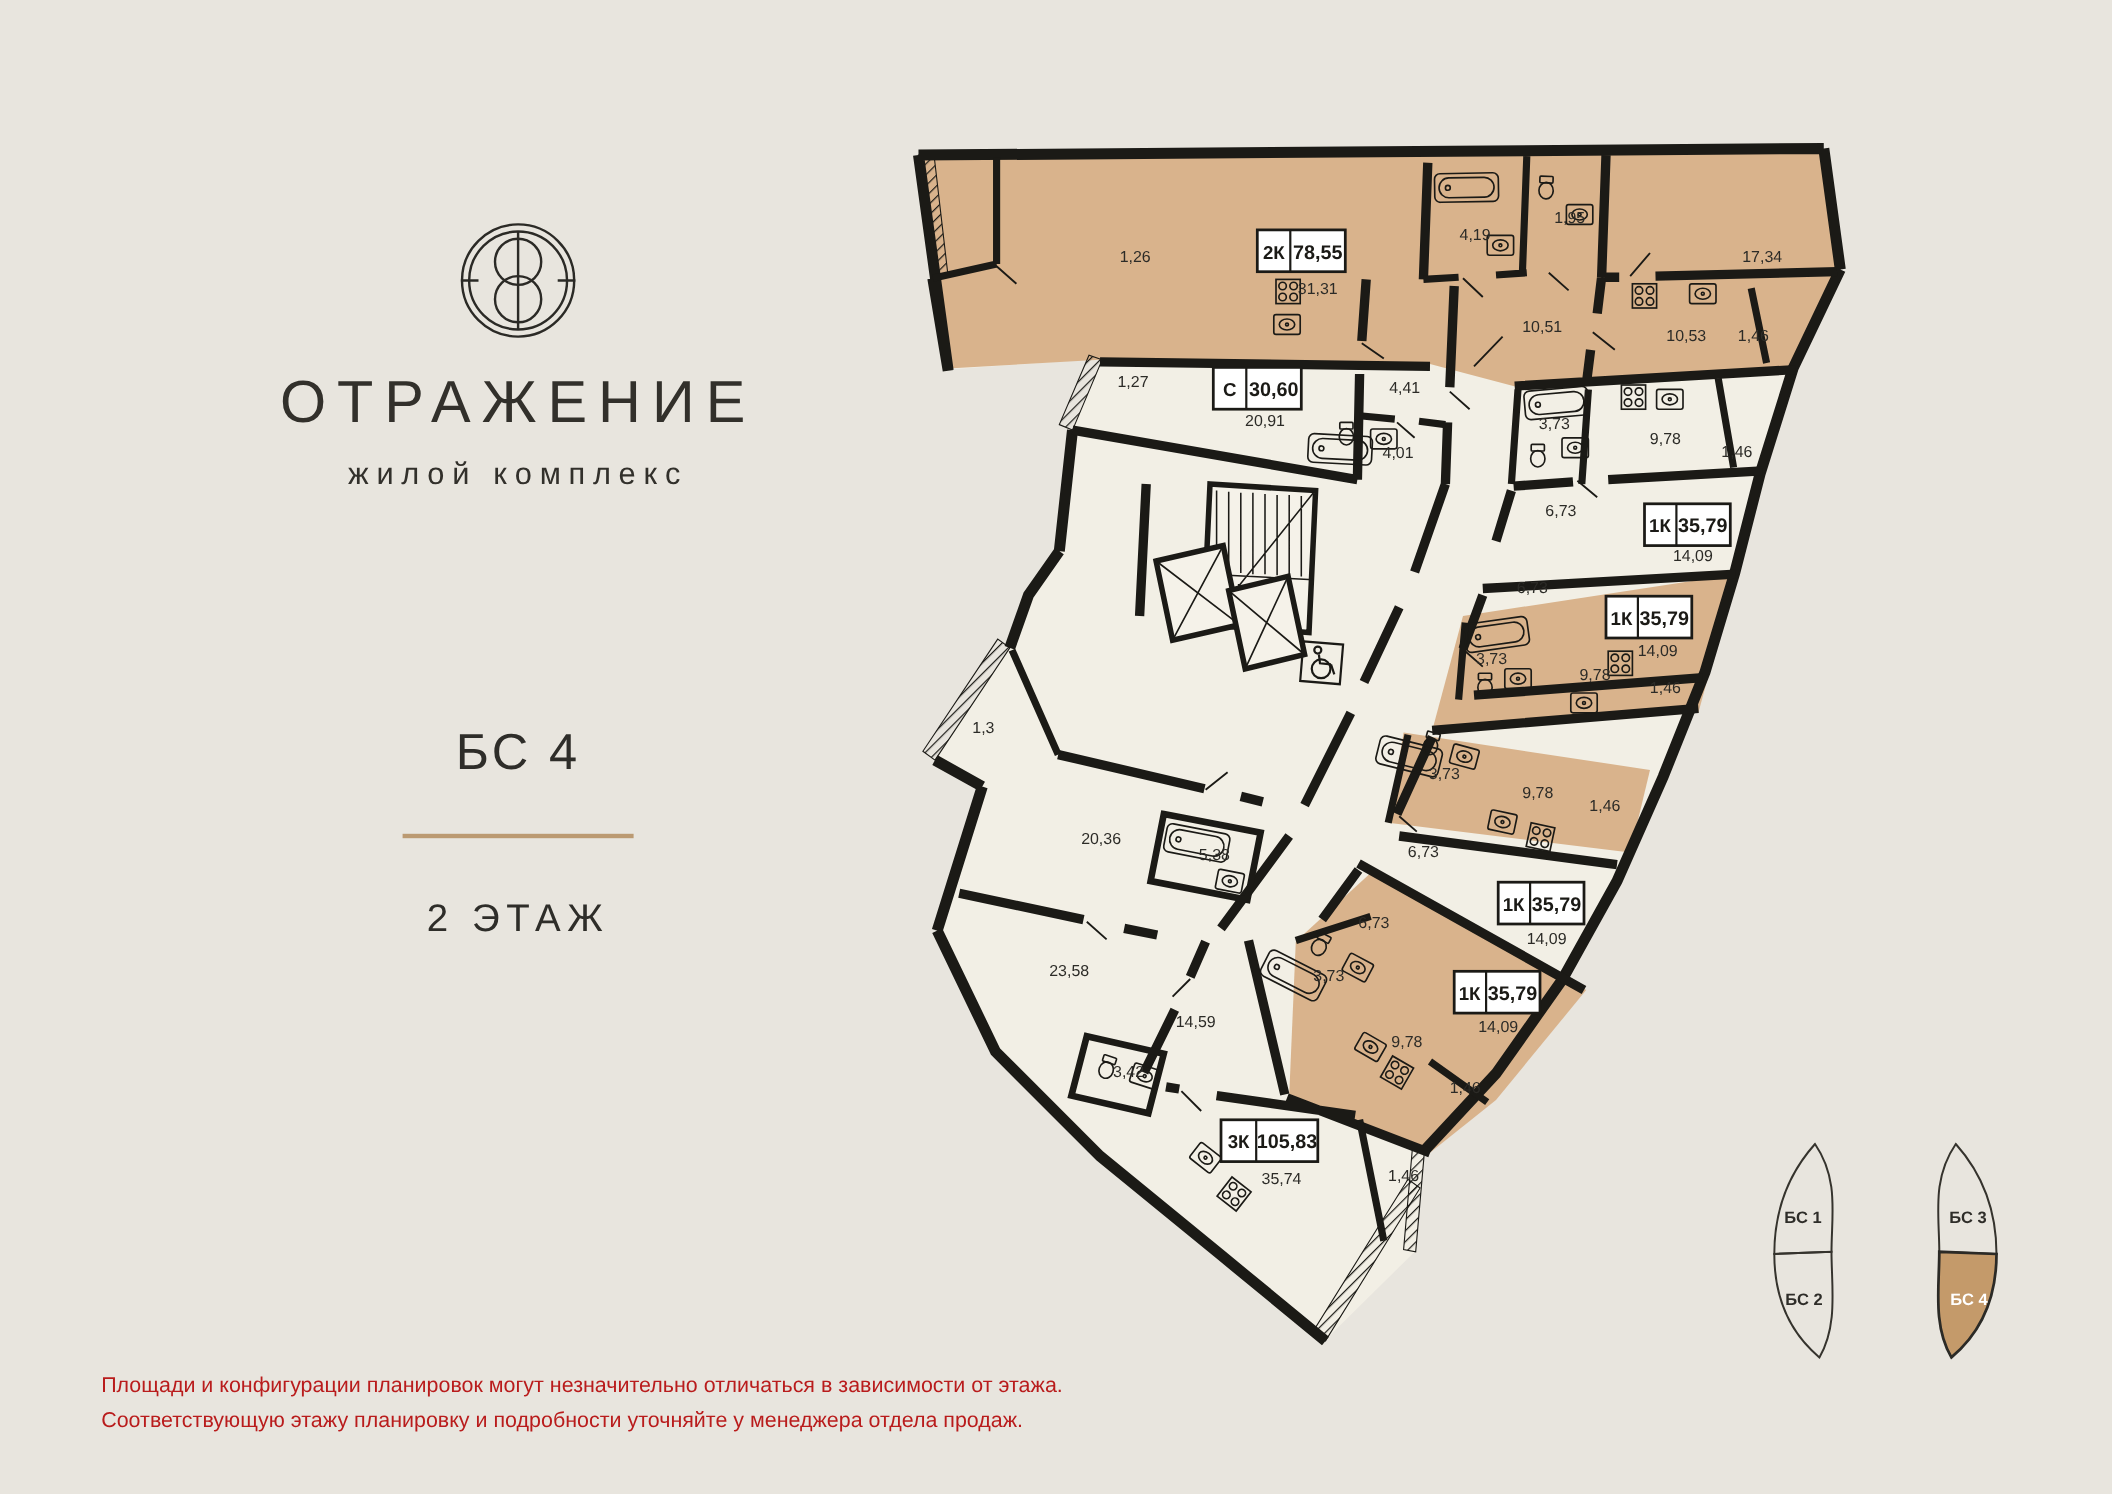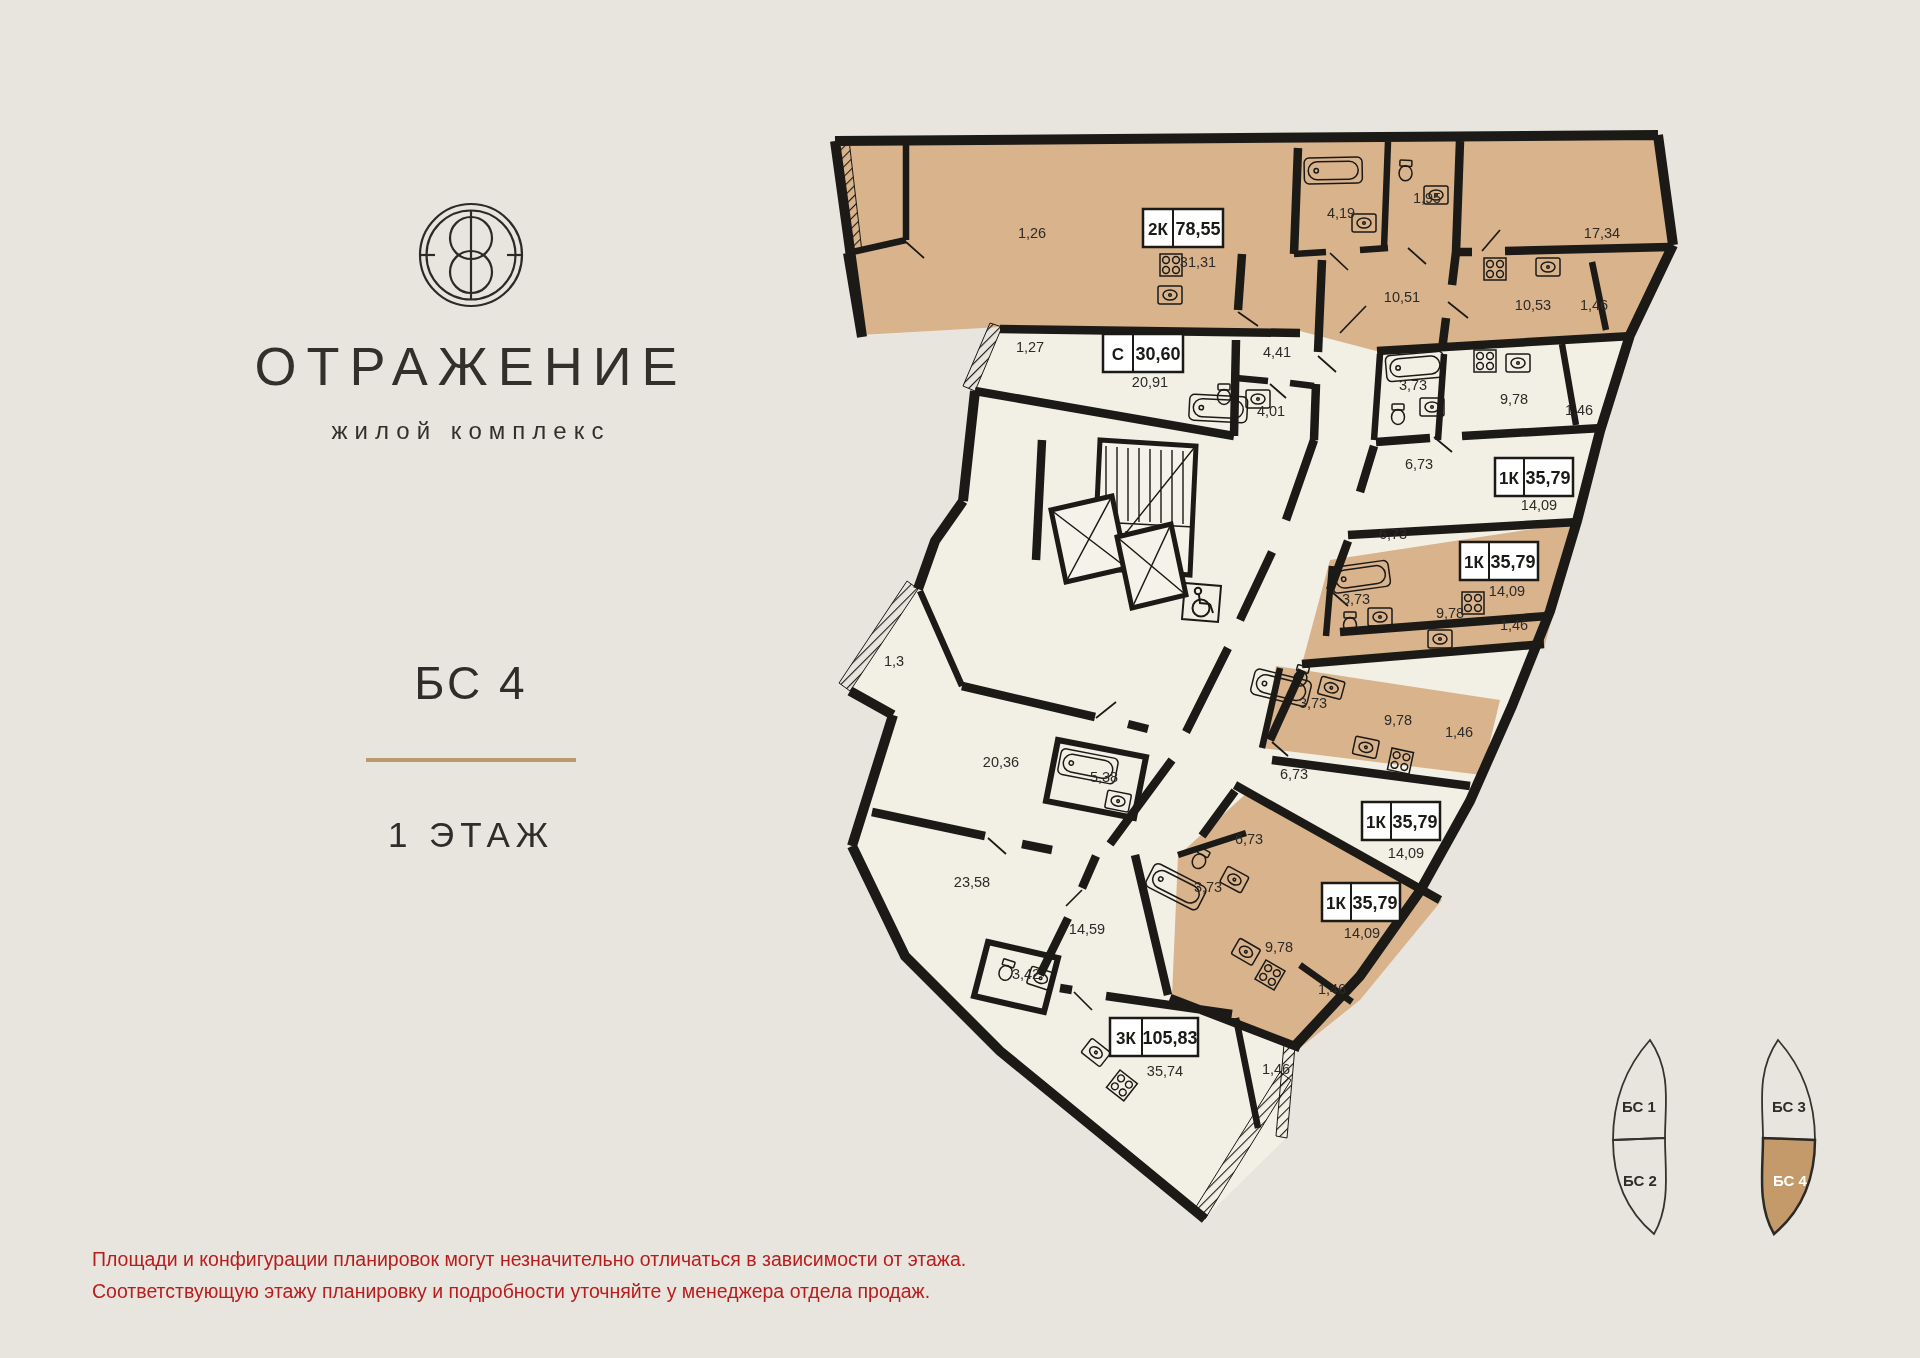--- a/index.html
+++ b/index.html
@@ -1,21 +1,21 @@
 <!DOCTYPE html>
 <html><head>
 <meta charset="utf-8">
 <style>
   html,body{margin:0;padding:0;}
   body{width:1920px;height:1358px;background:#e8e5de;font-family:"Liberation Sans",sans-serif;position:relative;overflow:hidden;color:#2e2d29;}
   .page{position:absolute;inset:0;}
   .left-col{position:absolute;left:151px;top:150px;width:640px;text-align:center;}
   .logo{display:block;margin:52px auto 0;}
   .brand-name{margin:26px 0 0;font-size:54px;font-weight:400;letter-spacing:10px;color:#32302b;line-height:64px;white-space:nowrap;}
-  .brand-tagline{margin:18px 0 0;font-size:24px;letter-spacing:7px;color:#32302b;line-height:30px;}
+  .brand-tagline{margin:18px 0 0;font-size:28px;letter-spacing:7px;color:#32302b;line-height:30px;}
   .section-title{margin:210px 0 0;font-size:46px;font-weight:500;letter-spacing:3px;color:#2e2d29;line-height:54px;}
   .divider{width:210px;height:4px;background:#bb9a72;border:none;margin:48px auto 0;}
   .floor-title{margin:52px 0 0;font-size:35px;font-weight:500;letter-spacing:6px;color:#2e2d29;line-height:42px;}
   .footer{position:absolute;left:92px;top:1243px;font-size:19.5px;line-height:32px;color:#b91c1c;}
   svg.plan{position:absolute;left:0;top:0;}
   .rl{font-size:14.5px;fill:#2c2b27;text-anchor:middle;font-family:"Liberation Sans",sans-serif;}
   .tag-type{font-size:17px;font-weight:700;fill:#1b1a16;text-anchor:middle;}
   .tag-area{font-size:18px;font-weight:700;fill:#1b1a16;text-anchor:middle;}
   .mm-label{font-size:15px;font-weight:700;fill:#2e2d29;text-anchor:middle;}
   .mm-label-active{fill:#ffffff;}
@@ -362,21 +362,21 @@
         <circle cx="53" cy="70" r="21"></circle>
         <line x1="53" y1="9" x2="53" y2="97"></line>
         <line x1="1" y1="53" x2="17" y2="53"></line>
         <line x1="89" y1="53" x2="105" y2="53"></line>
       </g>
     </svg>
     <h1 class="brand-name">ОТРАЖЕНИЕ</h1>
     <div class="brand-tagline">жилой комплекс</div>
     <div class="section-title">БС 4</div>
     <hr class="divider">
-    <div class="floor-title">1 ЭТАЖ</div>
+    <div class="floor-title">2 ЭТАЖ</div>
   </div>
 
   <div class="footer">
     <div>Площади и конфигурации планировок могут незначительно отличаться в зависимости от этажа.</div>
     <div>Соответствующую этажу планировку и подробности уточняйте у менеджера отдела продаж.</div>
   </div>
 
 </div>
 
 </body></html>

